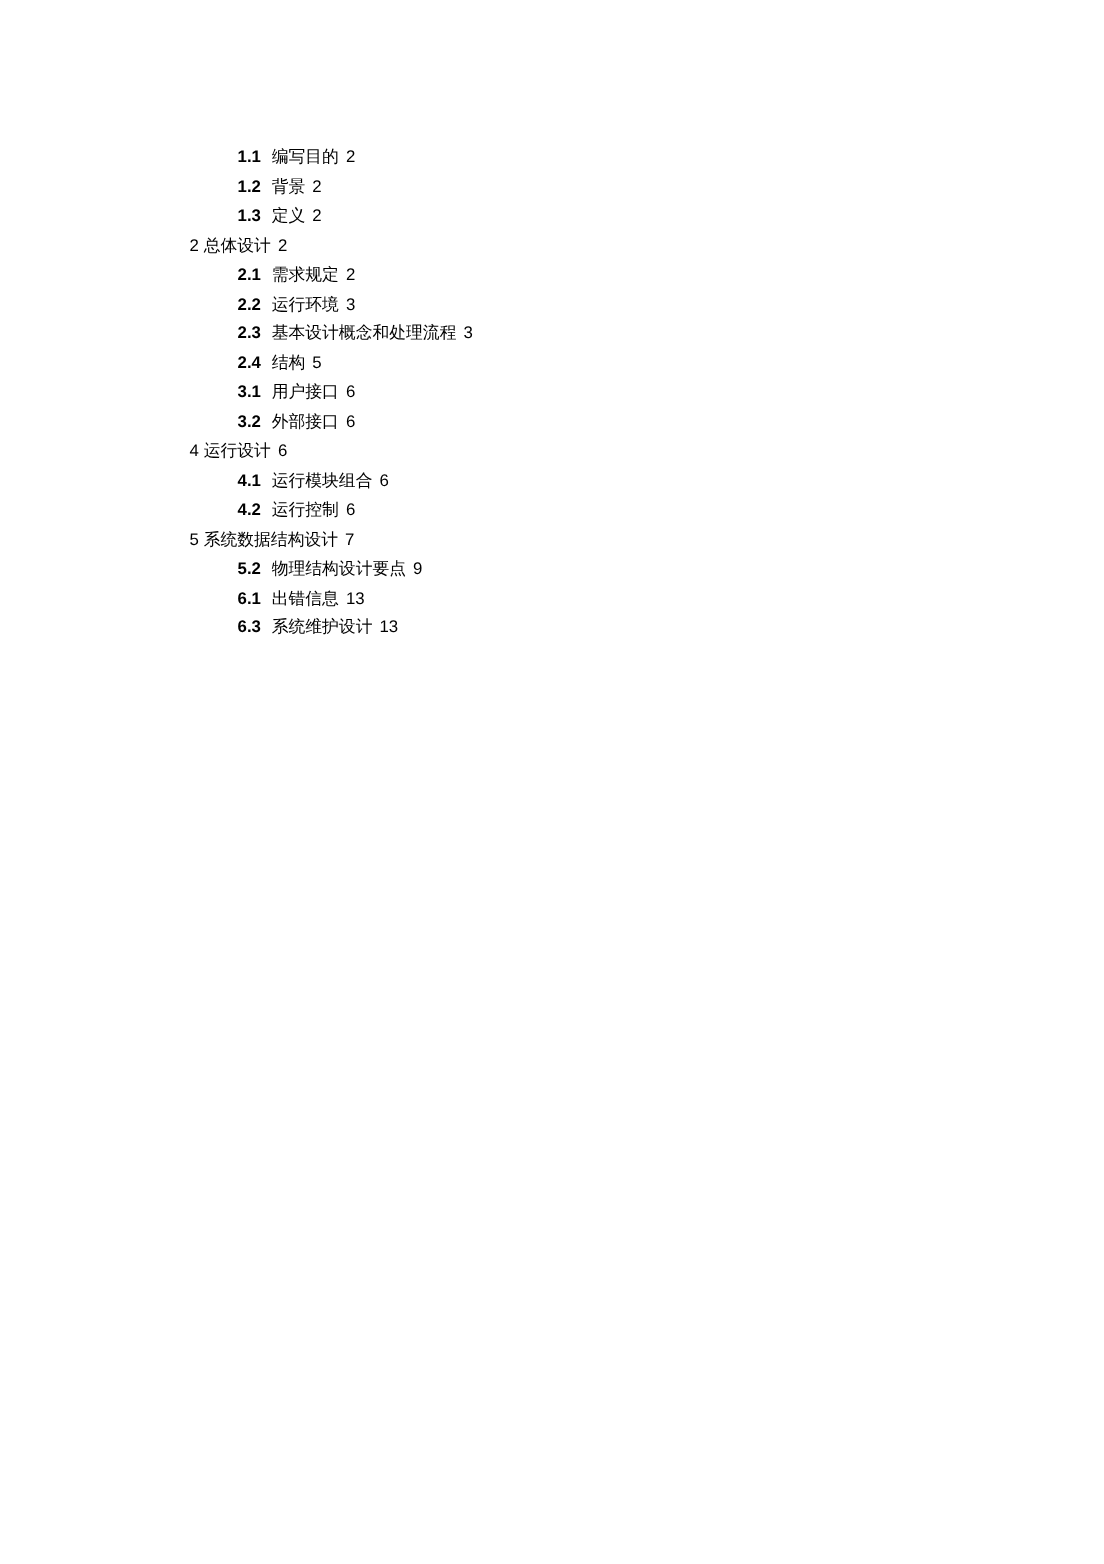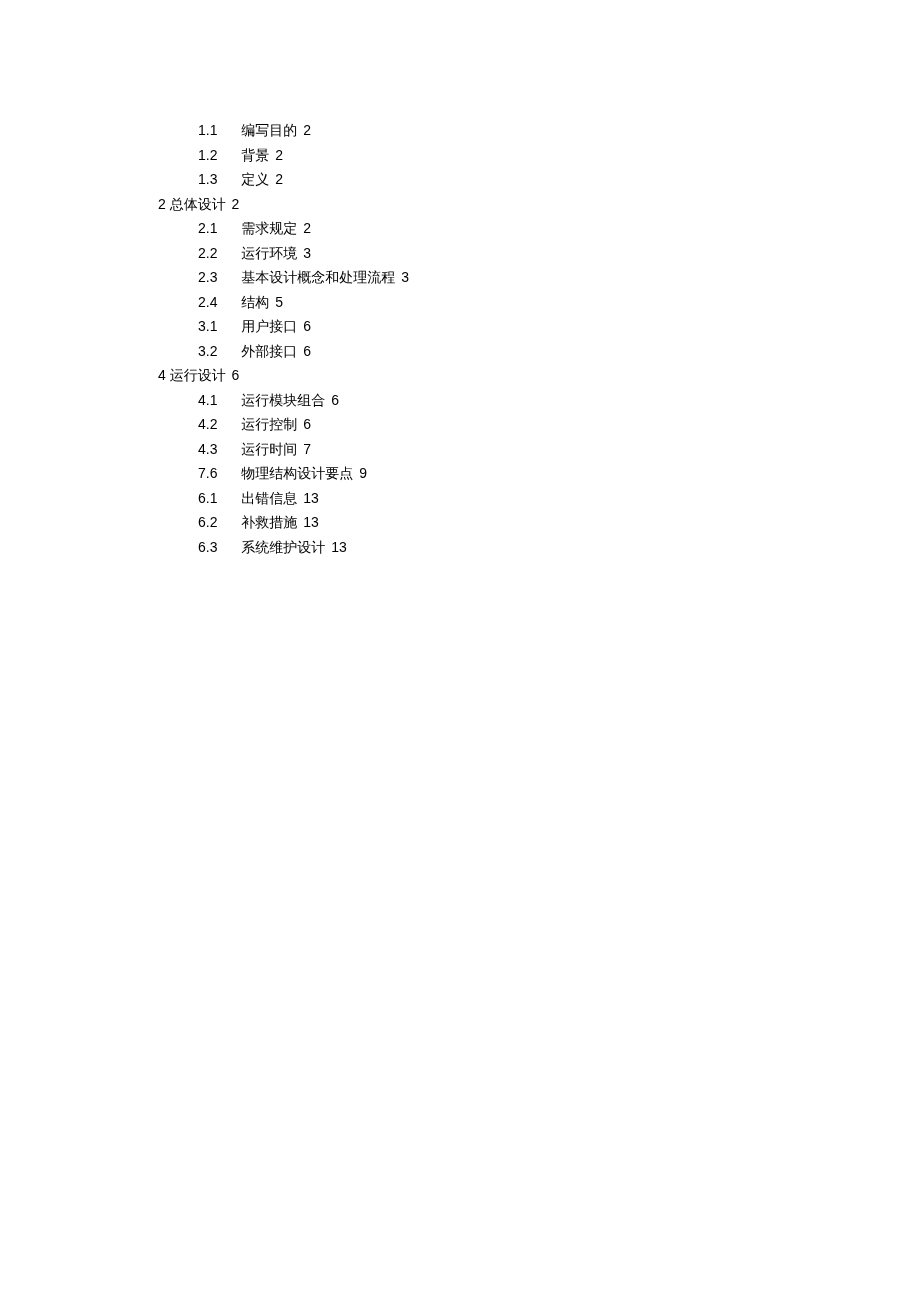--- a/index.html
+++ b/index.html
@@ -26,21 +26,22 @@
     }
     .toc-sub {
       padding-left: 40px;
       display: block;
     }
     .num {
       font-family: Arial, sans-serif;
     }
     .subnum {
       font-family: Arial, sans-serif;
-      margin-right: 20px;
+      margin-right: 5px;
+      font-weight: bold;
     }
     .page {
       font-family: Arial, sans-serif;
       margin-left: 2px;
     }
   </style>
 </head>
 <body>
 
 <div id="toc-container">
@@ -57,23 +58,22 @@
       <div class="toc-sub"><span class="subnum">2.4</span> <span>结构</span> <span class="page">5</span></div>
     </div>
     <div class="toc-section">
       <div class="toc-sub"><span class="subnum">3.1</span> <span>用户接口</span> <span class="page">6</span></div>
       <div class="toc-sub"><span class="subnum">3.2</span> <span>外部接口</span> <span class="page">6</span></div>
     </div>
     <div class="toc-section">
       <div class="toc-heading"><span class="num">4</span> <span>运行设计</span> <span class="page">6</span></div>
       <div class="toc-sub"><span class="subnum">4.1</span> <span>运行模块组合</span> <span class="page">6</span></div>
       <div class="toc-sub"><span class="subnum">4.2</span> <span>运行控制</span> <span class="page">6</span></div>
-      <div class="toc-sub"><span class="subnum">4.3</span> <span>运行时间</span> <span class="page">7</span></div>
     </div>
     <div class="toc-section">
-      <div class="toc-sub"><span class="subnum">7.6</span> <span>物理结构设计要点</span> <span class="page">9</span></div>
+      <div class="toc-heading"><span class="num">5</span> <span>系统数据结构设计</span> <span class="page">7</span></div>
+      <div class="toc-sub"><span class="subnum">5.2</span> <span>物理结构设计要点</span> <span class="page">9</span></div>
     </div>
     <div class="toc-section">
       <div class="toc-sub"><span class="subnum">6.1</span> <span>出错信息</span> <span class="page">13</span></div>
-      <div class="toc-sub"><span class="subnum">6.2</span> <span>补救措施</span> <span class="page">13</span></div>
       <div class="toc-sub"><span class="subnum">6.3</span> <span>系统维护设计</span> <span class="page">13</span></div>
     </div>
   </div>
 
 </body></html>

